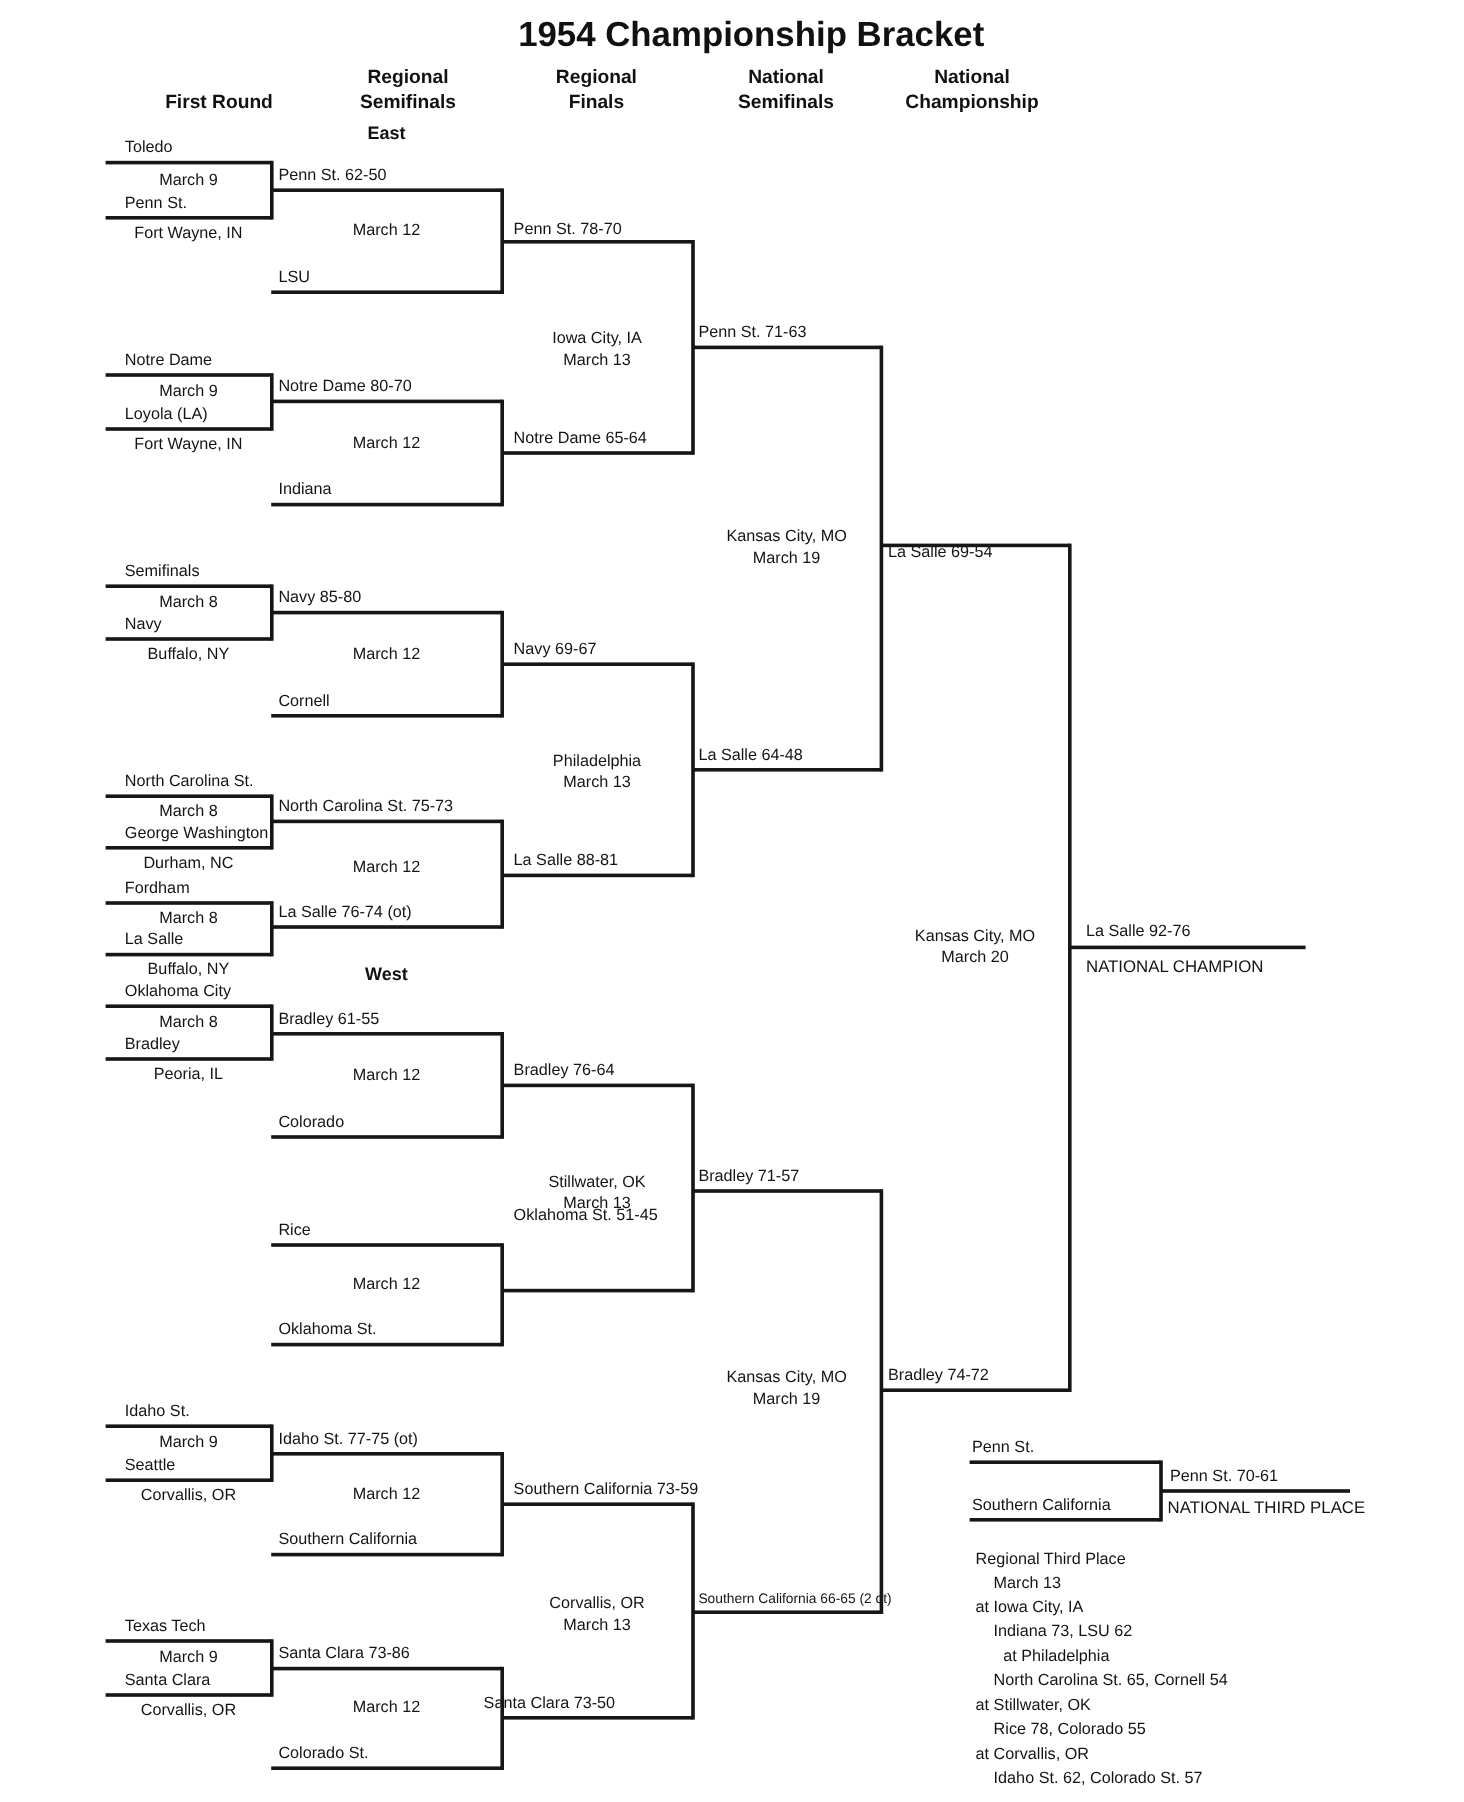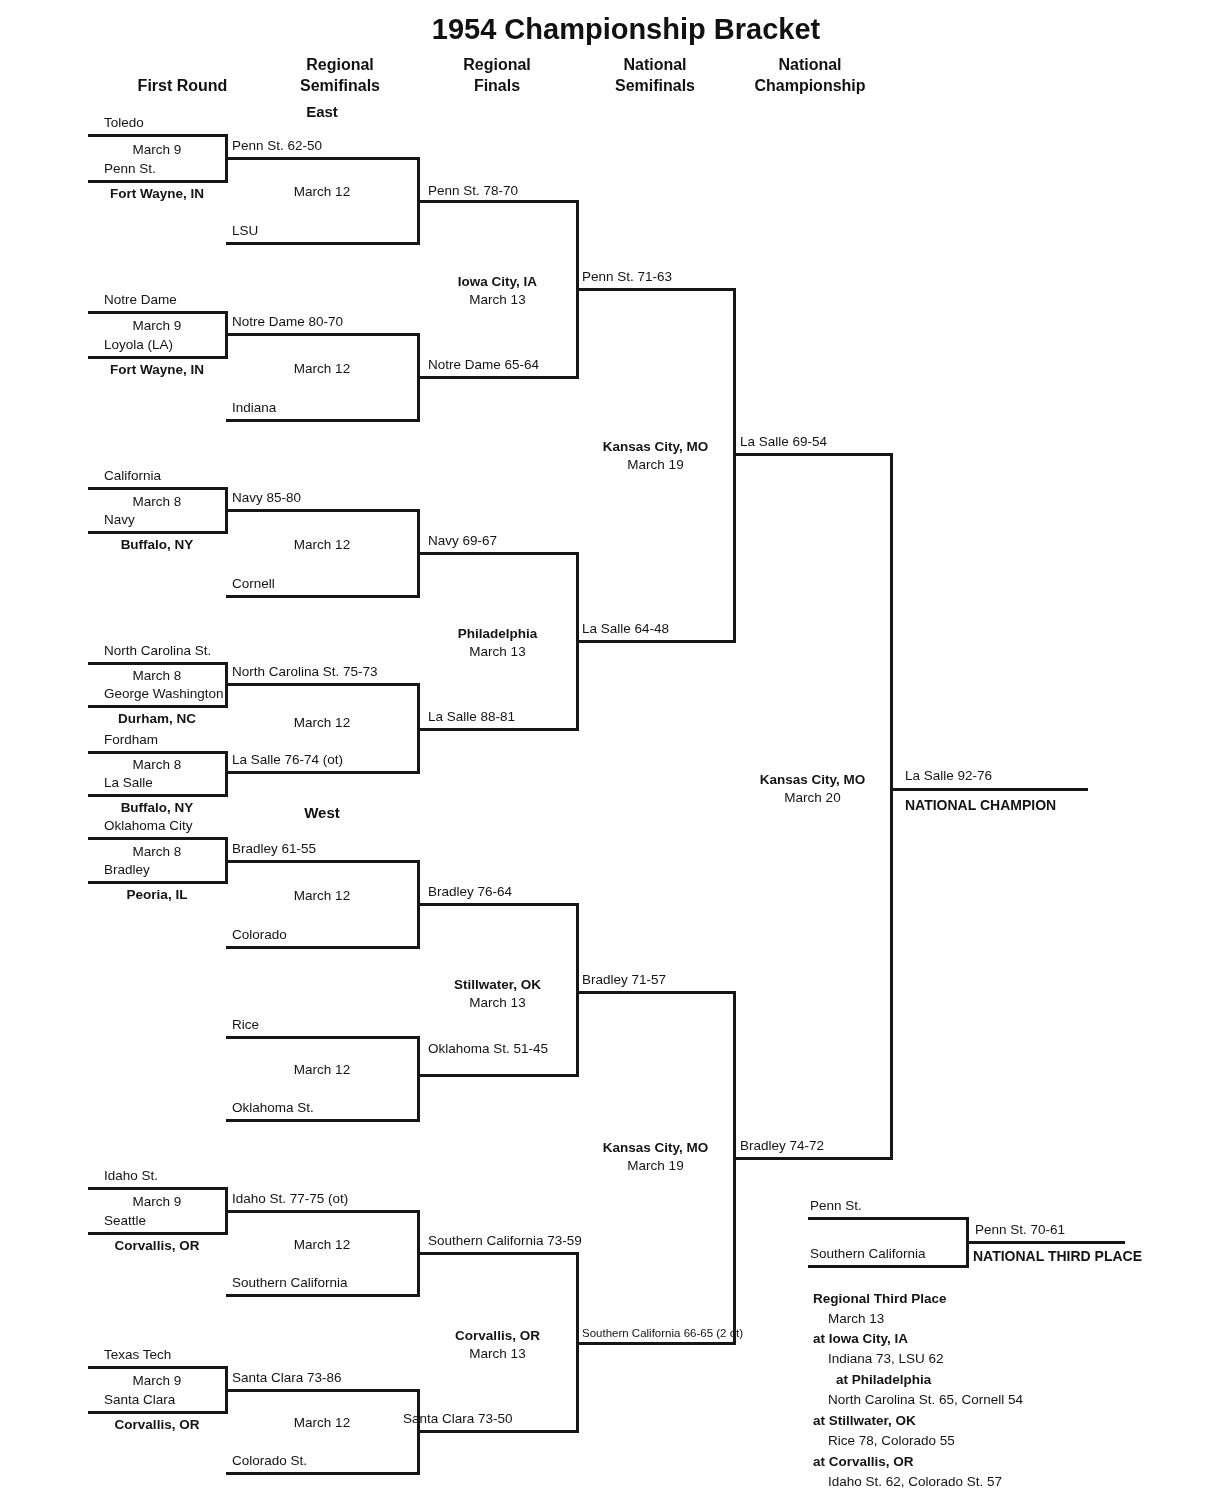--- a/index.html
+++ b/index.html
@@ -1,20 +1,20 @@
 <!DOCTYPE html>
 <html><head>
 <meta charset="utf-8">
 <title>1954 Championship Bracket</title>
 <style>
   html,body{margin:0;padding:0;background:#fff;}
   .page{position:relative;width:1220px;height:1502px;background:#fff;overflow:hidden;
         font-family:"Liberation Sans",sans-serif;color:#141414;}
   .t{position:absolute;font-size:13.5px;line-height:16px;white-space:nowrap;color:#141414;}
-  .b{font-weight:bold;}
+  .b{font-weight:normal;}
   .c{text-align:center;}
   .sm{font-size:11.5px;}
   .hl{position:absolute;height:3px;background:#161616;}
   .vl{position:absolute;width:3px;background:#161616;}
   .hdr{position:absolute;font-weight:bold;font-size:16px;line-height:21px;text-align:center;color:#111;}
   .ttl{position:absolute;left:0;width:1220px;top:13px;text-align:center;
        font-weight:bold;font-size:29px;color:#111;margin-left:16px;}
   .reg{position:absolute;font-weight:bold;font-size:15px;text-align:center;color:#111;}
 </style>
 </head>
@@ -44,21 +44,21 @@
   <div class="t" style="left:104px;top:292px">Notre Dame</div>
   <div class="t c" style="left:88px;top:318px;width:138px">March 9</div>
   <div class="t" style="left:104px;top:337px">Loyola (LA)</div>
   <div class="t b c" style="left:88px;top:362px;width:138px">Fort Wayne, IN</div>
   <div class="t" style="left:232px;top:314px">Notre Dame 80-70</div>
   <div class="hl" style="left:88px;top:311px;width:138px"></div>
   <div class="hl" style="left:88px;top:356px;width:138px"></div>
   <div class="vl" style="left:225px;top:311px;height:48px"></div>
   <div class="hl" style="left:226px;top:333px;width:192px"></div>
 
-  <div class="t" style="left:104px;top:468px">California</div>
+  <div class="t" style="left:104px;top:468px">Semifinals</div>
   <div class="t c" style="left:88px;top:494px;width:138px">March 8</div>
   <div class="t" style="left:104px;top:512px">Navy</div>
   <div class="t b c" style="left:88px;top:537px;width:138px">Buffalo, NY</div>
   <div class="t" style="left:232px;top:490px">Navy 85-80</div>
   <div class="hl" style="left:88px;top:487px;width:138px"></div>
   <div class="hl" style="left:88px;top:531px;width:138px"></div>
   <div class="vl" style="left:225px;top:487px;height:47px"></div>
   <div class="hl" style="left:226px;top:509px;width:192px"></div>
 
   <div class="t" style="left:104px;top:643px">North Carolina St.</div>
@@ -114,21 +114,21 @@
   <div class="hl" style="left:577px;top:288px;width:157px"></div>
 
   <div class="t b c" style="left:418px;top:626px;width:159px">Philadelphia</div>
   <div class="t c" style="left:418px;top:644px;width:159px">March 13</div>
   <div class="t" style="left:582px;top:621px">La Salle 64-48</div>
   <div class="vl" style="left:576px;top:552px;height:179px"></div>
   <div class="hl" style="left:577px;top:640px;width:157px"></div>
 
   <div class="t b c" style="left:577px;top:439px;width:157px">Kansas City, MO</div>
   <div class="t c" style="left:577px;top:457px;width:157px">March 19</div>
-  <div class="t" style="left:740px;top:434px">La Salle 69-54</div>
+  <div class="t" style="left:740px;top:452px">La Salle 69-54</div>
   <div class="vl" style="left:733px;top:288px;height:355px"></div>
   <div class="hl" style="left:734px;top:453px;width:157px"></div>
 
   <div class="t" style="left:104px;top:818px">Oklahoma City</div>
   <div class="t c" style="left:88px;top:844px;width:138px">March 8</div>
   <div class="t" style="left:104px;top:862px">Bradley</div>
   <div class="t b c" style="left:88px;top:887px;width:138px">Peoria, IL</div>
   <div class="t" style="left:232px;top:841px">Bradley 61-55</div>
   <div class="hl" style="left:88px;top:837px;width:138px"></div>
   <div class="hl" style="left:88px;top:881px;width:138px"></div>
@@ -158,21 +158,21 @@
   <div class="t c" style="left:226px;top:888px;width:192px">March 12</div>
   <div class="t" style="left:232px;top:927px">Colorado</div>
   <div class="t" style="left:428px;top:884px">Bradley 76-64</div>
   <div class="hl" style="left:226px;top:946px;width:192px"></div>
   <div class="vl" style="left:417px;top:860px;height:89px"></div>
   <div class="hl" style="left:418px;top:903px;width:159px"></div>
 
   <div class="t" style="left:232px;top:1017px">Rice</div>
   <div class="t c" style="left:226px;top:1062px;width:192px">March 12</div>
   <div class="t" style="left:232px;top:1100px">Oklahoma St.</div>
-  <div class="t" style="left:428px;top:1041px">Oklahoma St. 51-45</div>
+  <div class="t" style="left:428px;top:1005px">Oklahoma St. 51-45</div>
   <div class="hl" style="left:226px;top:1036px;width:192px"></div>
   <div class="hl" style="left:226px;top:1119px;width:192px"></div>
   <div class="vl" style="left:417px;top:1036px;height:86px"></div>
   <div class="hl" style="left:418px;top:1074px;width:159px"></div>
 
   <div class="t c" style="left:226px;top:1237px;width:192px">March 12</div>
   <div class="t" style="left:232px;top:1275px">Southern California</div>
   <div class="t" style="left:428px;top:1233px">Southern California 73-59</div>
   <div class="hl" style="left:226px;top:1294px;width:192px"></div>
   <div class="vl" style="left:417px;top:1210px;height:87px"></div>

